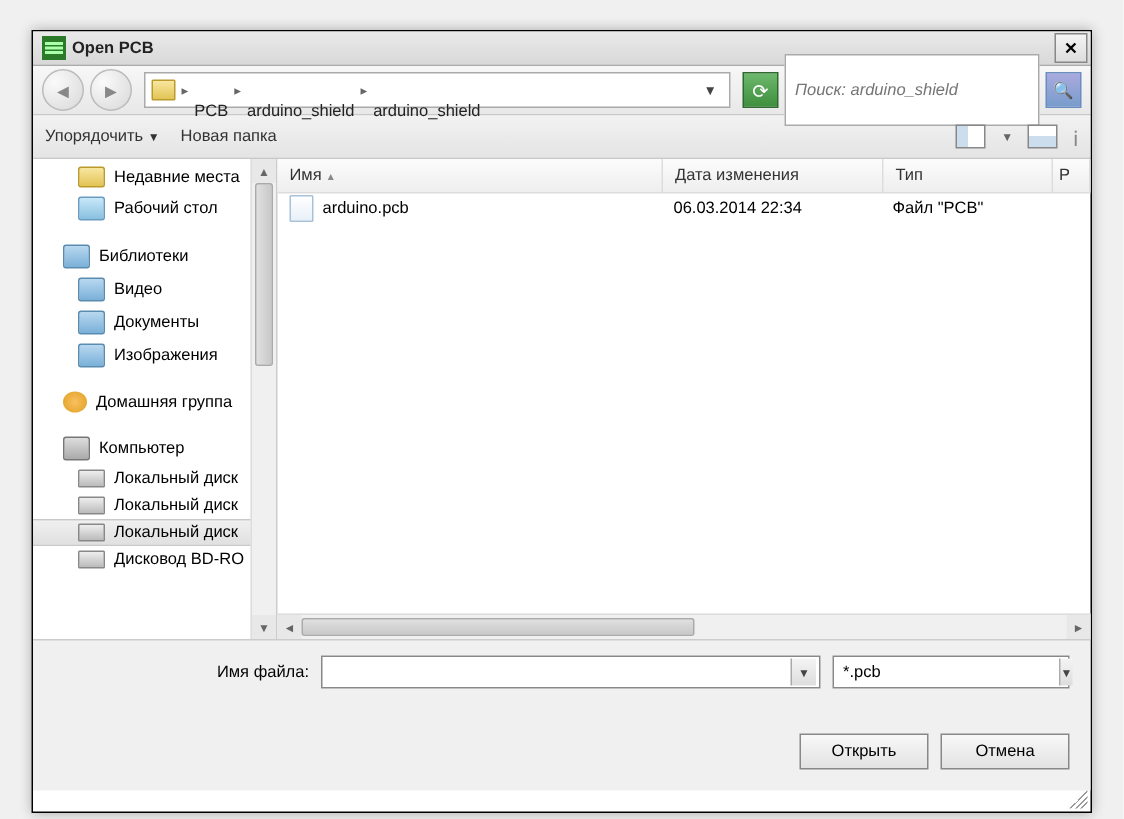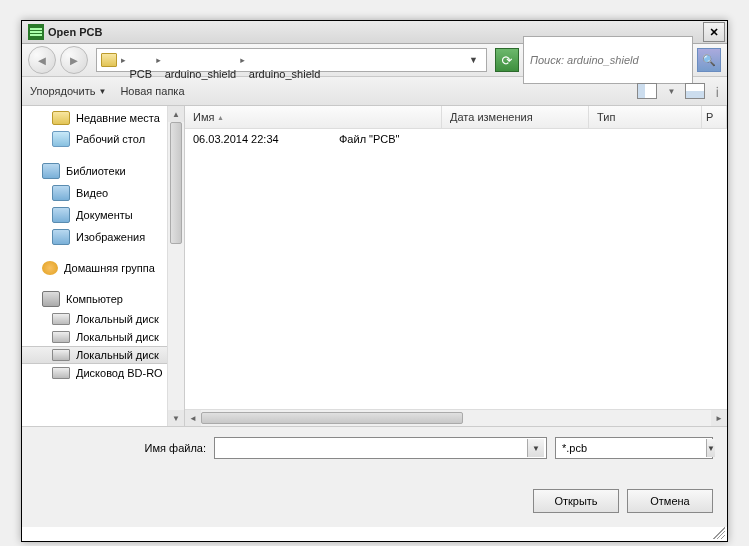--- a/index.html
+++ b/index.html
@@ -455,20 +455,24 @@
         <div class="col name">
           <span>Имя</span>
           <span class="sort-asc">▴</span>
         </div>
         <div class="col date">Дата изменения</div>
         <div class="col type">Тип</div>
         <div class="col extra">Р</div>
       </div>
       <div class="filelist" id="filelist">
           <div class="filerow">
+            <div class="fcell name">
+              <div class="file-icon"></div>
+              <span>arduino.pcb</span>
+            </div>
             <div class="fcell date">06.03.2014 22:34</div>
             <div class="fcell type">Файл "PCB"</div>
           </div>
         </div>
       <div class="hscroll">
         <div class="hs-btn">◄</div>
         <div class="hs-track">
           <div class="hs-thumb"></div>
         </div>
         <div class="hs-btn">►</div>

